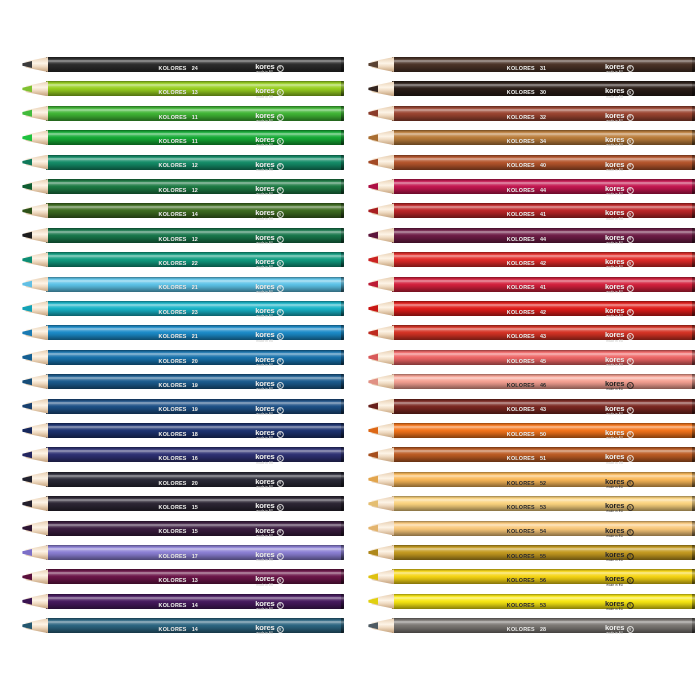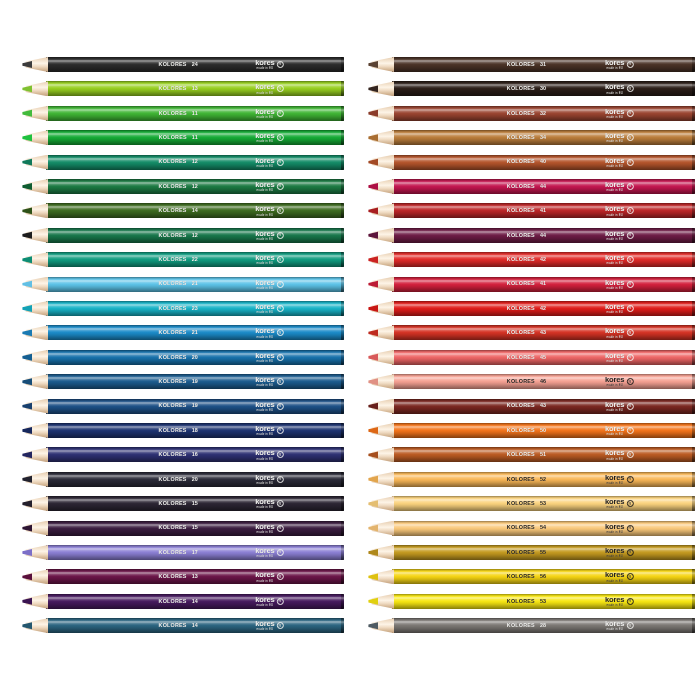--- a/index.html
+++ b/index.html
@@ -103,21 +103,21 @@
       rgba(0,0,0,0.30) 55%,
       rgba(0,0,0,0.55));
   }
 
   
   .imprint {
     position: absolute;
     left: 24px;
     right: 4px;
     top: 0;
-    height: 15px;
+    height: 23px;
     display: flex;
     align-items: center;
     pointer-events: none;
   }
   .imprint-kolores {
     position: absolute;
     left: 45%;
     transform: translateX(-50%);
     display: flex;
     align-items: baseline;

